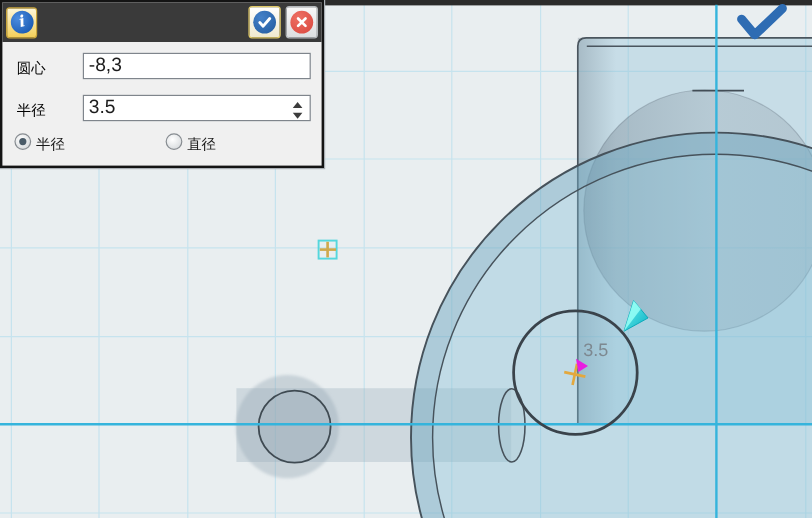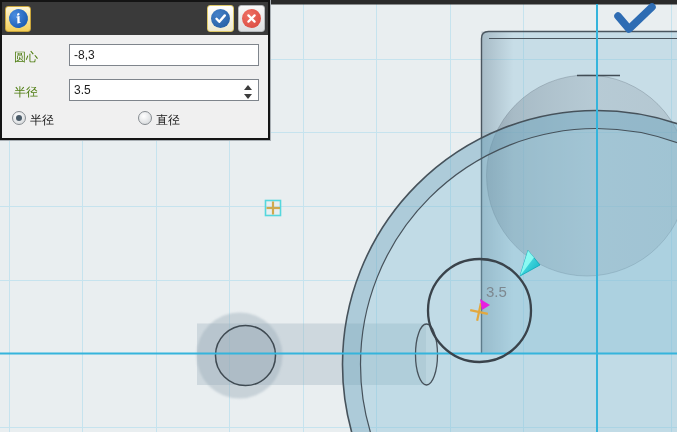--- a/index.html
+++ b/index.html
@@ -24,23 +24,23 @@
   .tbtn{width:26px;height:26px;box-sizing:border-box;border-radius:3px;display:flex;align-items:center;justify-content:center;cursor:default;}
   #btn-info{background:linear-gradient(#fdf6d8,#f3cf5a);border:1px solid #c9a53b;margin-right:auto;}
   #btn-ok{background:linear-gradient(#ffffff,#efe9cf);border:1px solid #dfc967;margin-right:4px;}
   #btn-close{background:linear-gradient(#f8f8f8,#dcdee0);border:1px solid #b4b8bb;}
   .icircle{width:19px;height:19px;border-radius:50%;display:flex;align-items:center;justify-content:center;}
   #info-circle{background:radial-gradient(circle at 35% 30%,#4b8de0,#0e4fa8);transform:rotate(-12deg);}
   #info-circle span{color:#fff;font:italic bold 13px "DejaVu Serif",serif;line-height:1;}
   #ok-circle{background:radial-gradient(circle at 35% 30%,#4481c8,#225a9e);}
   #close-circle{background:radial-gradient(circle at 35% 30%,#ee7064,#d8453c);}
 
-  .row-label{position:absolute;font-size:12px;color:#4d7c0f;}
+  .row-label{position:absolute;font-size:12px;color:#000000;}
   .field{position:absolute;left:67px;width:190px;height:22px;box-sizing:border-box;background:#fff;
-         border:1px solid #7f858c;font-size:12px;color:#1c1c1c;padding:0 4px;outline:none;
+         border:1px solid #7f858c;font-size:16px;color:#1c1c1c;padding:0 4px;outline:none;
          font-family:"Liberation Sans","DejaVu Sans",sans-serif;}
   #spin{position:absolute;left:239px;top:81px;width:14px;height:18px;display:flex;flex-direction:column;
         align-items:center;justify-content:space-between;padding:2px 0;box-sizing:border-box;}
   .tri-up{width:0;height:0;border-left:4px solid transparent;border-right:4px solid transparent;border-bottom:5px solid #3c3c3c;}
   .tri-dn{width:0;height:0;border-left:4px solid transparent;border-right:4px solid transparent;border-top:5px solid #3c3c3c;}
 
   .radio{position:absolute;width:14px;height:14px;border-radius:50%;box-sizing:border-box;
          border:1px solid #878c91;background:radial-gradient(circle at 40% 35%,#ffffff,#cfd3d6);}
   .radio.checked::after{content:"";position:absolute;left:3px;top:3px;width:6px;height:6px;border-radius:50%;background:#4a5b68;}
   .radio-label{position:absolute;font-size:12px;color:#1a1a1a;}

